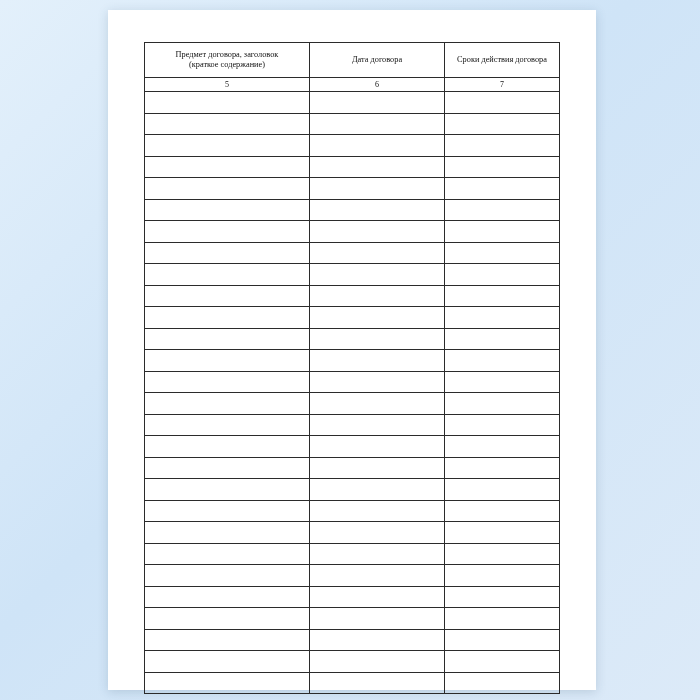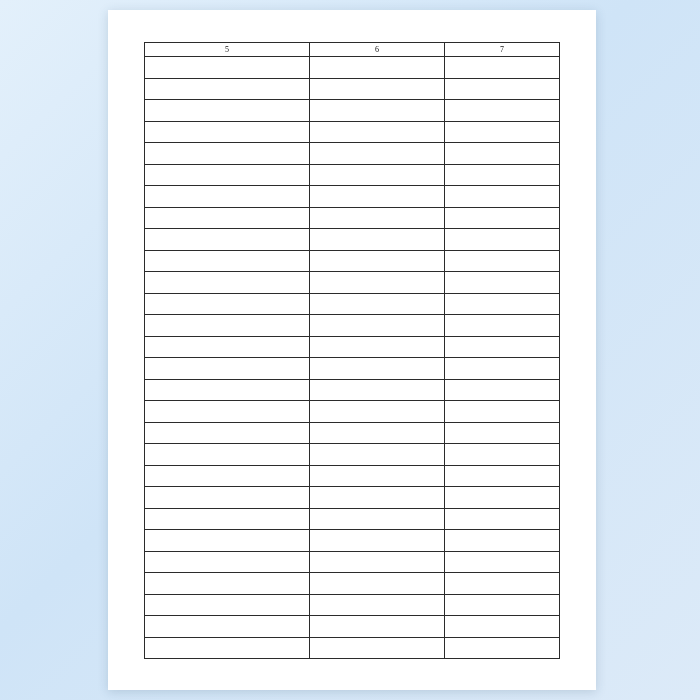--- a/index.html
+++ b/index.html
@@ -77,20 +77,32 @@
   <div class="page">
     <div class="table-wrap">
       <table class="doc-table">
         <colgroup>
           <col class="col1">
           <col class="col2">
           <col class="col3">
         </colgroup>
         <thead>
           <tr>
+            <th class="head-cell">
+              <span>Предмет договора, заголовок</span>
+              <span class="head-line2">(краткое содержание)</span>
+            </th>
+            <th class="head-cell">
+              <span>Дата договора</span>
+            </th>
+            <th class="head-cell">
+              <span>Сроки действия договора</span>
+            </th>
+          </tr>
+          <tr>
             <td class="num-cell">5</td>
             <td class="num-cell">6</td>
             <td class="num-cell">7</td>
           </tr>
         </thead>
         <tbody>
           <tr>
               <td class="body-cell"></td>
               <td class="body-cell"></td>
               <td class="body-cell"></td>

